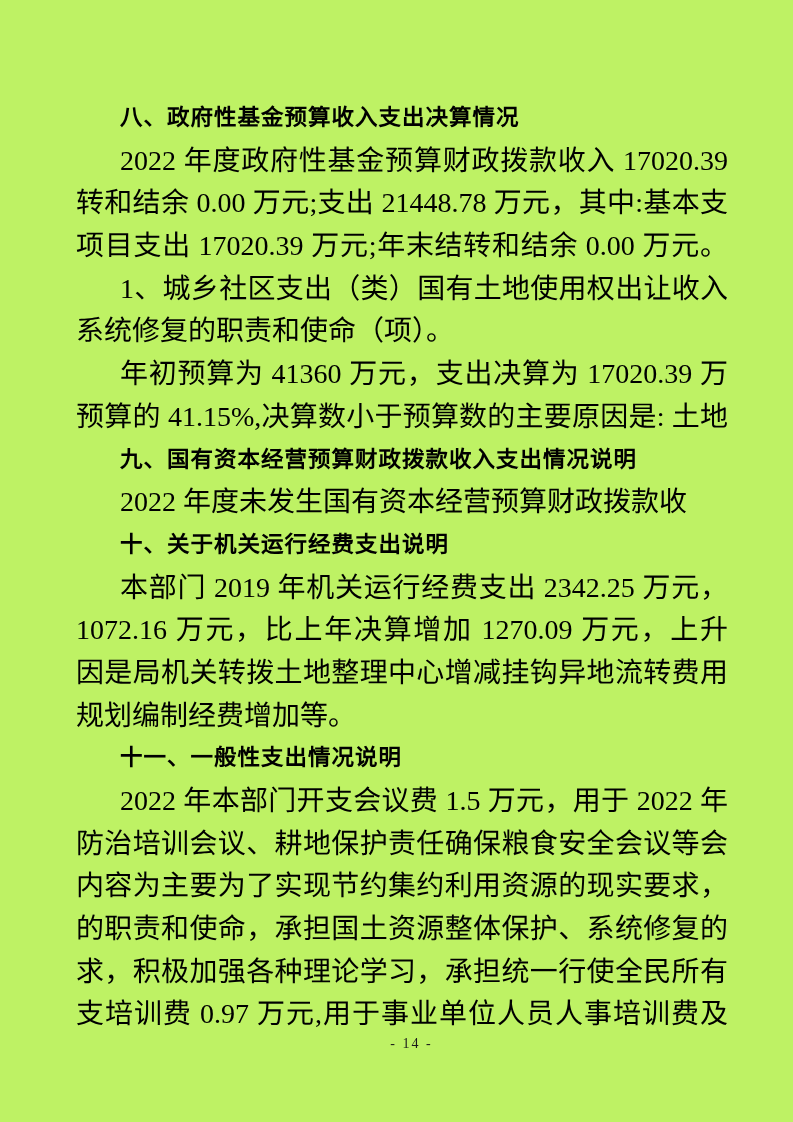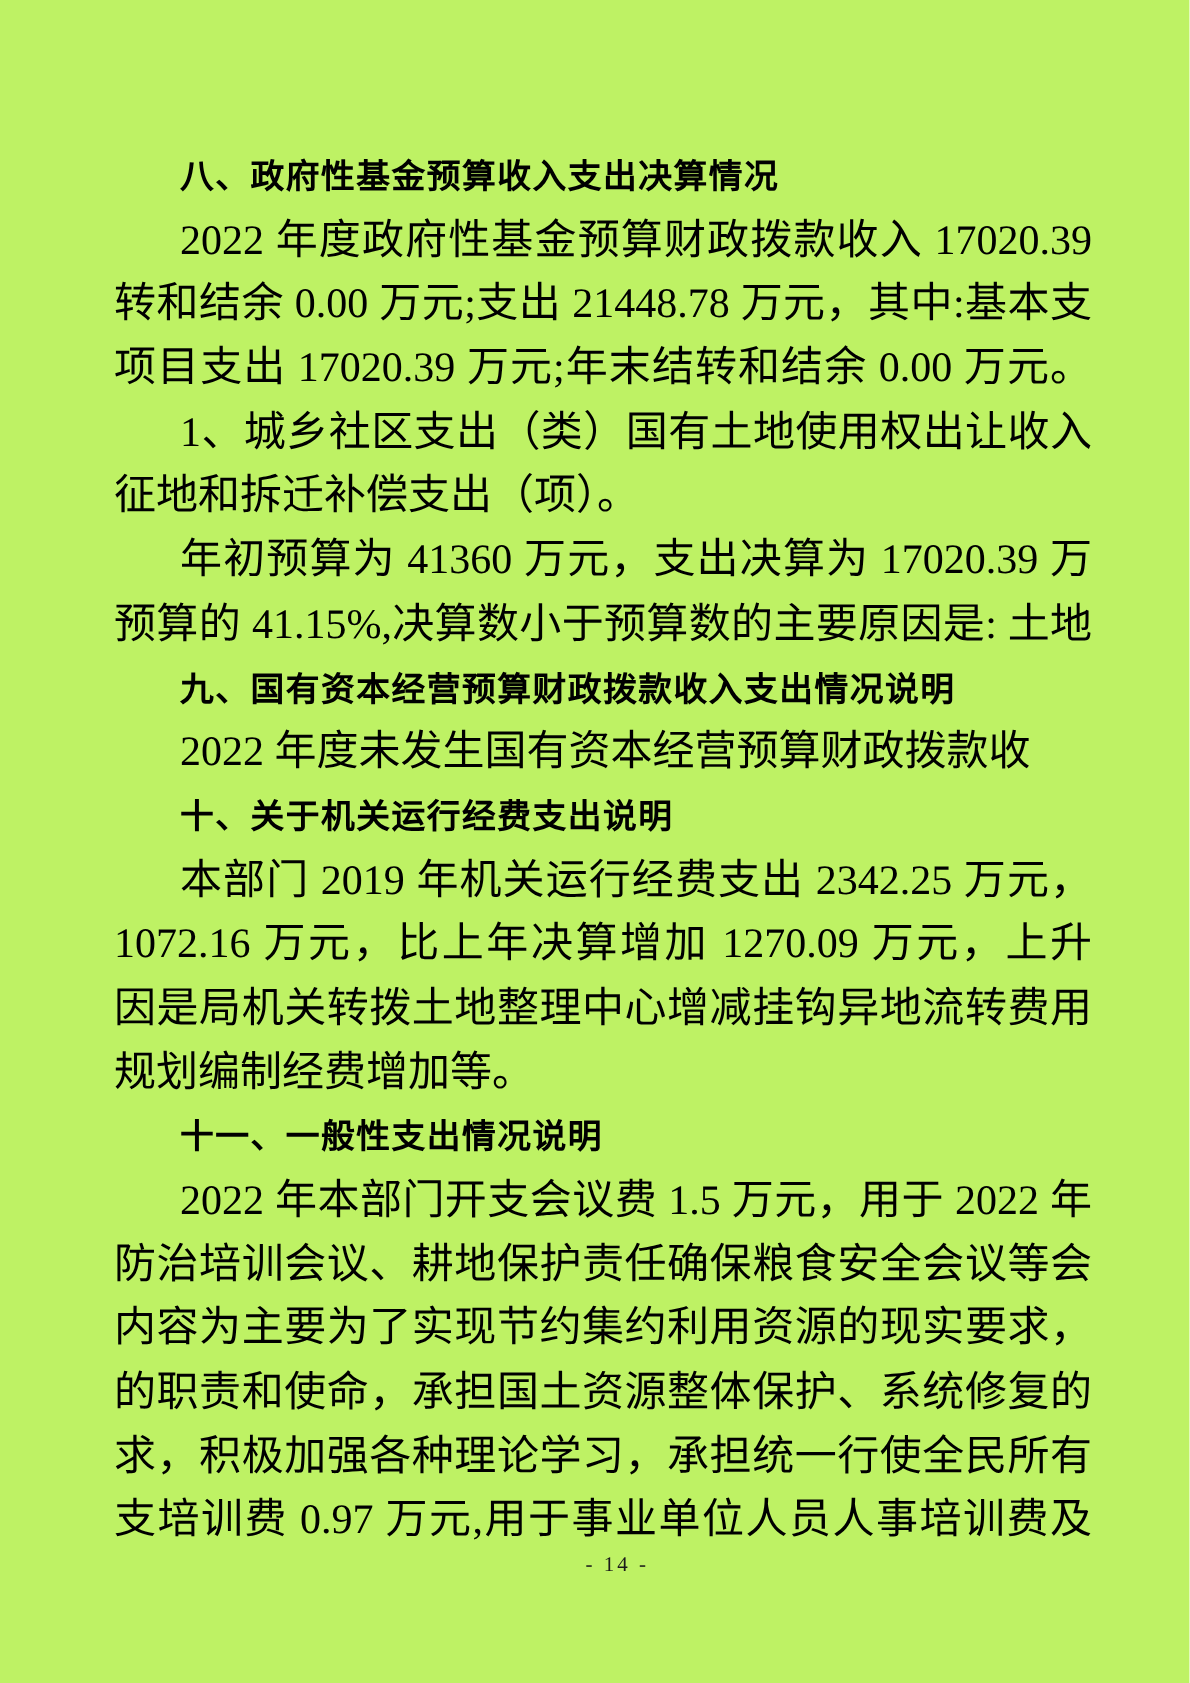--- a/index.html
+++ b/index.html
@@ -65,21 +65,21 @@
 <body>
 
 <div class="page">
   <div class="content">
 
     <div class="line h">八、政府性基金预算收入支出决算情况</div>
     <div class="line j ind">2022 年度政府性基金预算财政拨款收入 17020.39 万元；年初结</div>
     <div class="line j">转和结余 0.00 万元;支出 21448.78 万元，其中:基本支出 0.00 万元，</div>
     <div class="line j">项目支出 17020.39 万元;年末结转和结余 0.00 万元。具体情况如下:</div>
     <div class="line j ind">1、城乡社区支出（类）国有土地使用权出让收入安排的支出（款）</div>
-    <div class="line">征地和拆迁补偿支出（项）。</div>
+    <div class="line">系统修复的职责和使命（项）。</div>
     <div class="line j ind">年初预算为 41360 万元，支出决算为 17020.39 万元，完成年初</div>
     <div class="line j">预算的 41.15%,决算数小于预算数的主要原因是: 土地储备开发减少。</div>
 
     <div class="line h">九、国有资本经营预算财政拨款收入支出情况说明</div>
     <div class="line ind">2022 年度未发生国有资本经营预算财政拨款收支。</div>
 
     <div class="line h">十、关于机关运行经费支出说明</div>
     <div class="line j ind">本部门 2019 年机关运行经费支出 2342.25 万元，上年决算数</div>
     <div class="line j">1072.16 万元，比上年决算增加 1270.09 万元，上升 118.46%，主要原</div>
     <div class="line j">因是局机关转拨土地整理中心增减挂钩异地流转费用增加；国土空间</div>

